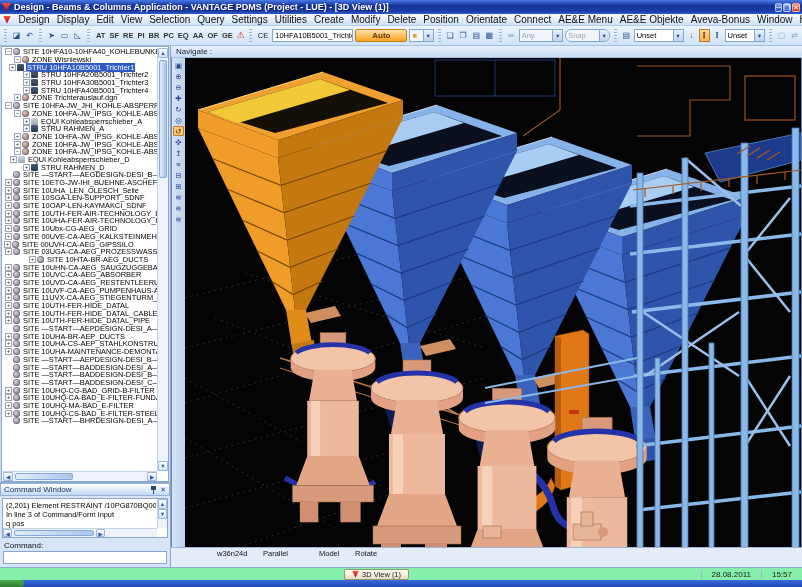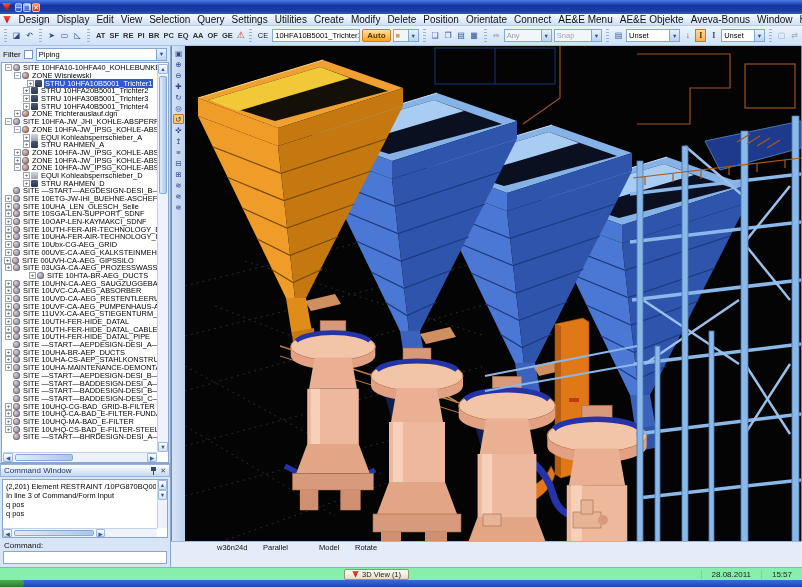--- a/index.html
+++ b/index.html
@@ -25,21 +25,21 @@
   .tbi{min-width:11px;height:13px;display:flex;align-items:center;justify-content:center;font-size:8px;color:#2b4a8c;flex:none;}
   .tbi.dim{color:#9aa8bd;}
   .tbi.red{color:#cc2200;font-weight:bold;}
   .tbi.hl-chip{border:1px solid #c87820;background:linear-gradient(#ffd9a0,#f6b24e);color:#5a3000;font-weight:bold;font-family:"Liberation Serif",serif;}
   .tbi.serif{font-family:"Liberation Serif",serif;font-weight:bold;}
   .letters{display:flex;gap:4px;font-size:7.5px;font-weight:bold;color:#333;padding:0 2px;}
   .warn{color:#cc2200;font-size:9px;line-height:9px;}
   .combo{display:flex;align-items:center;height:13px;background:#fff;border:1px solid #86a7cf;font-size:7.5px;padding-left:2px;white-space:nowrap;overflow:hidden;}
   .combo .arrow{margin-left:auto;width:10px;height:100%;background:linear-gradient(#e8f1fc,#bcd4f0);border-left:1px solid #86a7cf;color:#2b4a8c;font-size:5.5px;display:flex;align-items:center;justify-content:center;flex:none;}
   .combo.dim{color:#98a4b4;background:#f2f5f9;}
-  .auto-btn{height:13px;padding:0 4px;background:linear-gradient(#ffe2a8,#f6a21e);border:1px solid #c8811a;border-radius:2px;font-size:8px;font-weight:bold;color:#5f3a00;display:flex;align-items:center;flex:none;}
+  .auto-btn{height:13px;padding:0 16px;background:linear-gradient(#ffe2a8,#f6a21e);border:1px solid #c8811a;border-radius:2px;font-size:8px;font-weight:bold;color:#5f3a00;display:flex;align-items:center;flex:none;}
   .ce-label{font-size:7.5px;color:#223;padding:0 2px;}
 
   
   .main{display:flex;height:521px;}
   .left{width:171px;display:flex;flex-direction:column;background:#c9dcf4;border-right:1px solid #89a6cf;flex:none;}
   .panel-h{height:13px;display:flex;align-items:center;background:linear-gradient(#ffffff,#c4d8f2);border:1px solid #96b2d9;font-size:8px;color:#16325c;padding:0 3px;gap:3px;flex:none;}
   .panel-h .sp{flex:1;}
   .ph-btn{color:#33486e;font-size:7px;line-height:8px;}
   .pin{width:7px;height:8px;position:relative;}
   .pin::before{content:"";position:absolute;left:1px;top:0;width:5px;height:4px;background:#33486e;}
@@ -64,56 +64,57 @@
   
   .vsb{position:absolute;top:1px;right:0;width:11px;bottom:10px;background:#eef3fb;border-left:1px solid #c3d3ea;display:flex;flex-direction:column;align-items:stretch;}
   .sb-btn{height:10px;background:linear-gradient(#fdfefe,#cfe0f6);border:1px solid #9db7dd;border-radius:1px;color:#33549a;font-size:5.5px;text-align:center;line-height:8px;flex:none;}
   .sb-thumb{margin:2px 1px;background:linear-gradient(90deg,#e2edfb,#aac6ec);border:1px solid #89a9d6;border-radius:2px;}
   .hsb{position:absolute;left:1px;right:11px;bottom:0;height:10px;background:#eef3fb;border-top:1px solid #c3d3ea;display:flex;}
   .hsb .sb-btn{width:10px;height:100%;line-height:8px;}
   .hsb .sb-thumb{width:58px;margin:1px 2px;}
   .vsb .spacer,.hsb .spacer{flex:1;}
 
   
-  .cmdwin{height:104px;display:flex;flex-direction:column;background:#d7e5f7;border-top:1px solid #89a6cf;flex:none;justify-content:flex-end;}
+  .cmdwin{height:85px;display:flex;flex-direction:column;background:#d7e5f7;border-top:1px solid #89a6cf;flex:none;justify-content:flex-end;}
   .cmd-out-wrap{flex:1;margin:2px;position:relative;background:#fff;border:1px solid #8aa6cf;overflow:hidden;}
   .cmd-out{position:absolute;top:2px;left:3px;right:11px;bottom:9px;font-size:7.4px;line-height:9px;overflow:hidden;white-space:nowrap;}
   .cmd-out .ln{height:9px;}
   .cmd-vsb{position:absolute;top:0;right:0;width:10px;bottom:9px;background:#eef3fb;border-left:1px solid #c3d3ea;display:flex;flex-direction:column;}
   .cmd-hsb{position:absolute;left:0;right:10px;bottom:0;height:9px;background:#eef3fb;border-top:1px solid #c3d3ea;display:flex;}
   .cmd-hsb .sb-btn{width:9px;height:100%;}
   .cmd-hsb .sb-thumb{width:80px;margin:1px 2px;}
   .cmd-label{font-size:8px;padding:1px 4px 0;color:#111;flex:none;}
   .cmd-input{height:13px;margin:1px 3px 3px;background:#fff;border:1px solid #8aa6cf;font-size:8px;padding:0 2px;flex:none;}
 
   
   .view{flex:1;display:flex;flex-direction:column;min-width:0;}
   .navbar{height:12px;background:linear-gradient(#e6eefb,#c9dcf4);display:flex;align-items:center;font-size:8px;color:#223;padding-left:5px;border-bottom:1px solid #a8c0e0;flex:none;}
   .vp{flex:1;position:relative;background:#040404;overflow:hidden;border-left:1px solid #6d88b5;border-right:1px solid #6d88b5;}
   .vicons{position:absolute;left:0;top:0;bottom:0;width:13px;background:linear-gradient(90deg,#d5e3f7,#bcd2ee);display:flex;flex-direction:column;align-items:center;padding-top:2px;gap:1px;z-index:2;}
   .vic{width:11px;height:10px;display:flex;align-items:center;justify-content:center;font-size:7.5px;color:#2b4a8c;}
   .vic.hl{background:#f8c878;border:1px solid #c87820;border-radius:1px;color:#5a3000;}
   svg.scene{position:absolute;left:13px;top:0;}
-  .vstatus{height:26px;background:#e4ecf8;border-top:1px solid #9fb6d8;position:relative;font-size:7.5px;color:#111;flex:none;}
+  .vstatus{height:20px;background:#e4ecf8;border-top:1px solid #9fb6d8;position:relative;font-size:7.5px;color:#111;flex:none;}
   .vstatus span{position:absolute;top:1px;white-space:nowrap;}
 
   
   .tabbar{height:13px;background:#86efac;display:flex;align-items:center;border-top:1px solid #8fabd4;}
   .viewtab{margin-left:344px;height:11px;display:flex;align-items:center;gap:3px;padding:0 7px;background:linear-gradient(#fffdf6,#e6ddc8);border:1px solid #8f9a6e;border-radius:2px;font-size:7.5px;color:#222;white-space:nowrap;}
   .viewtab .tri{width:7px;height:7px;background:linear-gradient(180deg,#ff5040,#a80000);clip-path:polygon(0 0,100% 0,50% 100%);}
   .clock{margin-left:auto;display:flex;height:100%;align-items:center;}
   .clock .cell{border-left:1px solid #9ab4da;padding:0 10px;font-size:8px;color:#222;white-space:nowrap;}
   .taskbar{height:7px;background:linear-gradient(#3a6ae0,#1c47b0);position:relative;}
   .start-sliver{position:absolute;left:0;top:0;bottom:0;width:24px;background:linear-gradient(#4cb04c,#2d7a2d);border-radius:0 3px 3px 0;}
 </style>
 </head>
 <body>
 
 <div class="titlebar">
   <span class="tb-logo"></span>
+  <span class="tb-title">Design - Beams &amp; Columns Application - VANTAGE PDMS (Project - LUE) - [3D View (1)]</span>
   <span id="win-controls"><span class="tb-btn">─</span><span class="tb-btn">❐</span><span class="tb-btn close">✕</span></span>
 </div>
 
 <div class="menubar">
   <span class="menu-logo"></span>
   <span id="menu-items" style="display:flex;">
       <span class="menu-item">Design</span>
       <span class="menu-item">Display</span>
       <span class="menu-item">Edit</span>
       <span class="menu-item">View</span>
@@ -177,21 +178,21 @@
   <span class="tbi">❏</span>
   <span class="tbi">❐</span>
   <span class="tbi">▤</span>
   <span class="tbi">▦</span>
   <span class="grip"></span>
   <span class="tbi dim">⇹</span>
   <span class="combo dim" style="width:64px;">
     <span>Any</span>
     <span class="arrow">▼</span>
   </span>
-  <span class="combo dim" style="width:64px;">
+  <span class="combo dim" style="width:64px;border-radius:6px;">
     <span>Snap</span>
     <span class="arrow">▼</span>
   </span>
   <span class="grip"></span>
   <span class="tbi">▤</span>
   <span class="combo" style="width:72px;">
     <span>Unset</span>
     <span class="arrow">▼</span>
   </span>
   <span class="tbi red">↓</span>
@@ -202,41 +203,33 @@
     <span class="arrow">▼</span>
   </span>
   <span class="grip"></span>
   <span class="tbi dim">▢</span>
   <span class="tbi dim">⇄</span>
 </div>
 
 <div class="main">
 
   <div class="left">
-    <div class="filter-row">
-      <span>Filter</span>
-      <span class="checkbox"></span>
-      <span class="combo filter-combo">
-        <span>Piping</span>
-        <span class="arrow">▼</span>
-      </span>
-    </div>
     <div class="tree-wrap">
       <div class="tree" id="tree">
           <div class="trow" style="padding-left: 2px;">
             <span class="exp">−</span>
             <span class="nico site"></span>
             <span class="tlabel">SITE 10HFA10-10HFA40_KOHLEBUNKER_IMO-Leipzig_</span>
           </div>
           <div class="trow" style="padding-left: 11px;">
             <span class="exp">−</span>
             <span class="nico zone"></span>
             <span class="tlabel">ZONE Wisniewski</span>
           </div>
-          <div class="trow sel" style="padding-left: 24px;">
+          <div class="trow sel" style="padding-left: 6px;">
             <span class="exp">+</span>
             <span class="nico stru"></span>
             <span class="tlabel">STRU 10HFA10B5001_Trichter1</span>
           </div>
           <div class="trow" style="padding-left: 20px;">
             <span class="exp">+</span>
             <span class="nico stru"></span>
             <span class="tlabel">STRU 10HFA20B5001_Trichter2</span>
           </div>
           <div class="trow" style="padding-left: 20px;">
@@ -282,21 +275,21 @@
           <div class="trow" style="padding-left: 11px;">
             <span class="exp">+</span>
             <span class="nico zone"></span>
             <span class="tlabel">ZONE 10HFA-JW_IPSG_KOHLE-ABSPERRSCHIEBE</span>
           </div>
           <div class="trow" style="padding-left: 11px;">
             <span class="exp">−</span>
             <span class="nico zone"></span>
             <span class="tlabel">ZONE 10HFA-JW_IPSG_KOHLE-ABSPERRSCHIEBE</span>
           </div>
-          <div class="trow" style="padding-left: 20px;">
+          <div class="trow" style="padding-left: 7px;">
             <span class="exp">+</span>
             <span class="nico equi"></span>
             <span class="tlabel">EQUI Kohleabsperrschieber_D</span>
           </div>
           <div class="trow" style="padding-left: 20px;">
             <span class="exp">+</span>
             <span class="nico stru"></span>
             <span class="tlabel">STRU RAHMEN_D</span>
           </div>
           <div class="trow" style="padding-left: 2px;">
@@ -505,20 +498,23 @@
           <span class="spacer"></span>
           <span class="sb-btn">▶</span>
         </div>
       </div>
       <div class="cmd-label">Command:</div>
       <input class="cmd-input" value="" style="">
     </div>
   </div>
 
   <div class="view">
+    <div class="navbar">
+      <span>Navigate :</span>
+    </div>
     <div class="vp">
       <div class="vicons" id="vicons">
           <span class="vic">▣</span>
           <span class="vic">⊕</span>
           <span class="vic">⊖</span>
           <span class="vic">✚</span>
           <span class="vic">↻</span>
           <span class="vic">◎</span>
           <span class="vic hl">↺</span>
           <span class="vic">✜</span>

